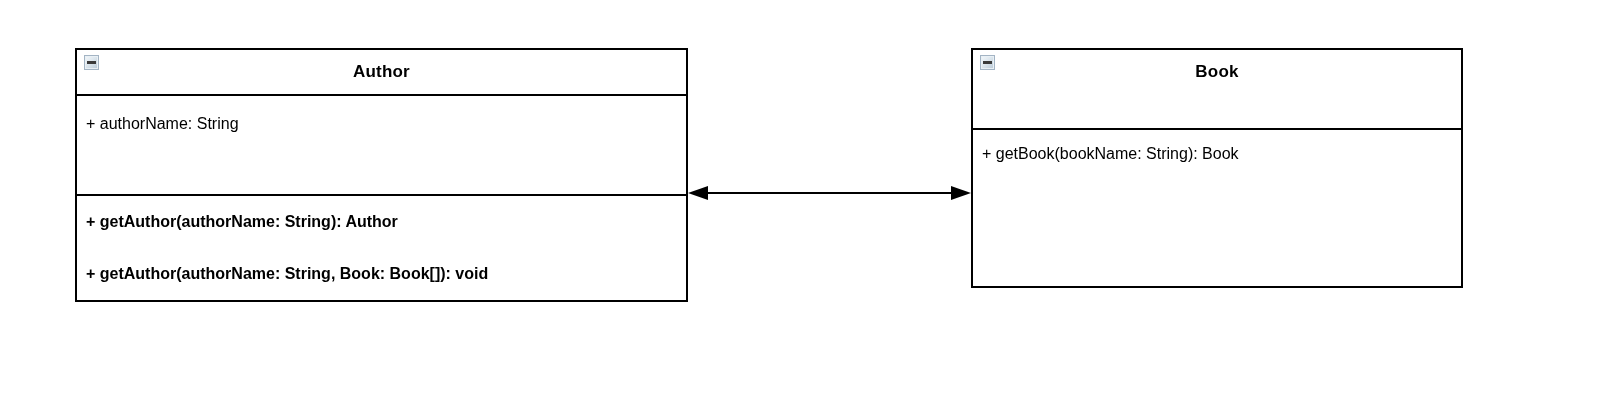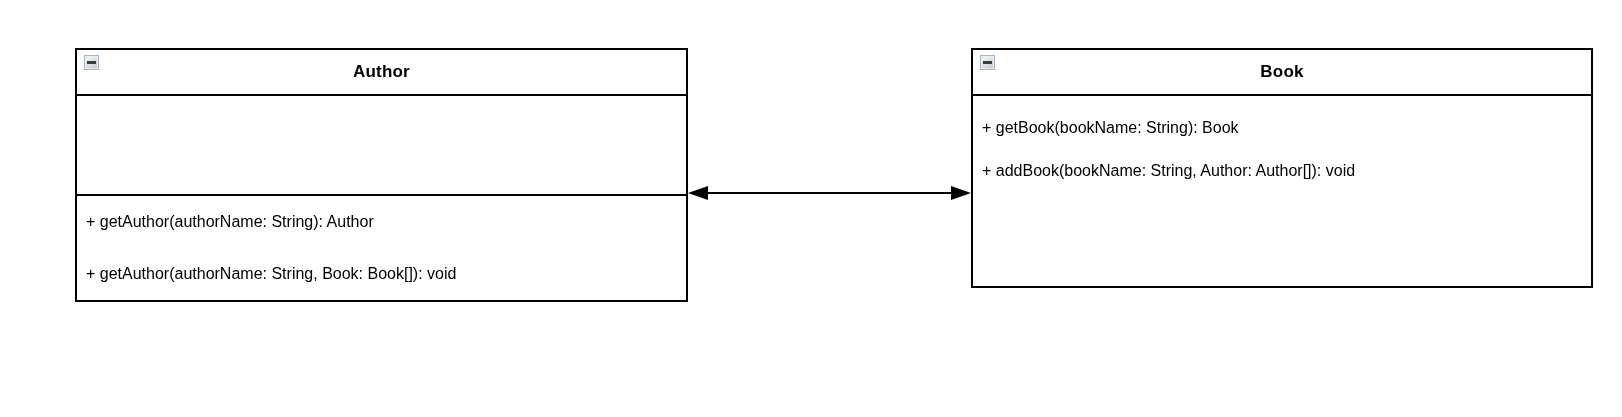--- a/index.html
+++ b/index.html
@@ -18,21 +18,21 @@
 
   
   .uml-class {
     position: absolute;
     background: #ffffff;
     border: 2px solid #000000;
     display: flex;
     flex-direction: column;
   }
   .uml-class.author { left: 75px;  top: 48px; width: 613px; height: 254px; }
-  .uml-class.book   { left: 971px; top: 48px; width: 622px; height: 240px; }
+  .uml-class.book   { left: 971px; top: 48px; width: 492px; height: 240px; gap: 34px; }
 
   .uml-title {
     position: relative;
     height: 44px;
     flex: 0 0 44px;
     display: flex;
     align-items: center;
     justify-content: center;
     font-weight: bold;
     font-size: 17px;
@@ -69,23 +69,23 @@
     border-top: 2px solid #000000;
     font-size: 16px;
   }
   .member-row {
     display: flex;
     align-items: center;
     padding-left: 9px;
     white-space: nowrap;
   }
   .uml-attrs .member-row { height: 42px; }
-  .author .uml-methods .member-row { height: 52px; }
+  .author .uml-methods .member-row { height: 52px; font-weight: bold; }
   .book   .uml-methods .member-row { height: 43px; }
-  .book .uml-methods { padding-top: 10px; }
+  .book .uml-methods { padding-top: 2px; }
 
   
   .connector {
     position: absolute;
     left: 688px;
     top: 182px;
     width: 283px;
     height: 22px;
     cursor: pointer;
   }
@@ -96,37 +96,37 @@
 <div class="canvas">
 
   <div class="uml-class author">
     <div class="uml-title">
       <span class="collapse-btn">
         <span class="minus"></span>
       </span>
       <span>Author</span>
     </div>
     <div class="uml-attrs">
+        <div class="member-row">+ authorName: String</div>
       </div>
     <div class="uml-methods">
         <div class="member-row">+ getAuthor(authorName: String): Author</div>
         <div class="member-row">+ getAuthor(authorName: String, Book: Book[]): void</div>
       </div>
   </div>
 
   <div class="uml-class book">
     <div class="uml-title">
       <span class="collapse-btn">
         <span class="minus"></span>
       </span>
       <span>Book</span>
     </div>
     <div class="uml-methods">
         <div class="member-row">+ getBook(bookName: String): Book</div>
-        <div class="member-row">+ addBook(bookName: String, Author: Author[]): void</div>
       </div>
   </div>
 
   <svg class="connector" viewBox="0 0 283 22" xmlns="http://www.w3.org/2000/svg">
     <line x1="17" y1="11" x2="266" y2="11" stroke="#000000" stroke-width="2"></line>
     <polygon points="0,11 20,4 20,18" fill="#000000"></polygon>
     <polygon points="283,11 263,4 263,18" fill="#000000"></polygon>
   </svg>
 
 </div>

